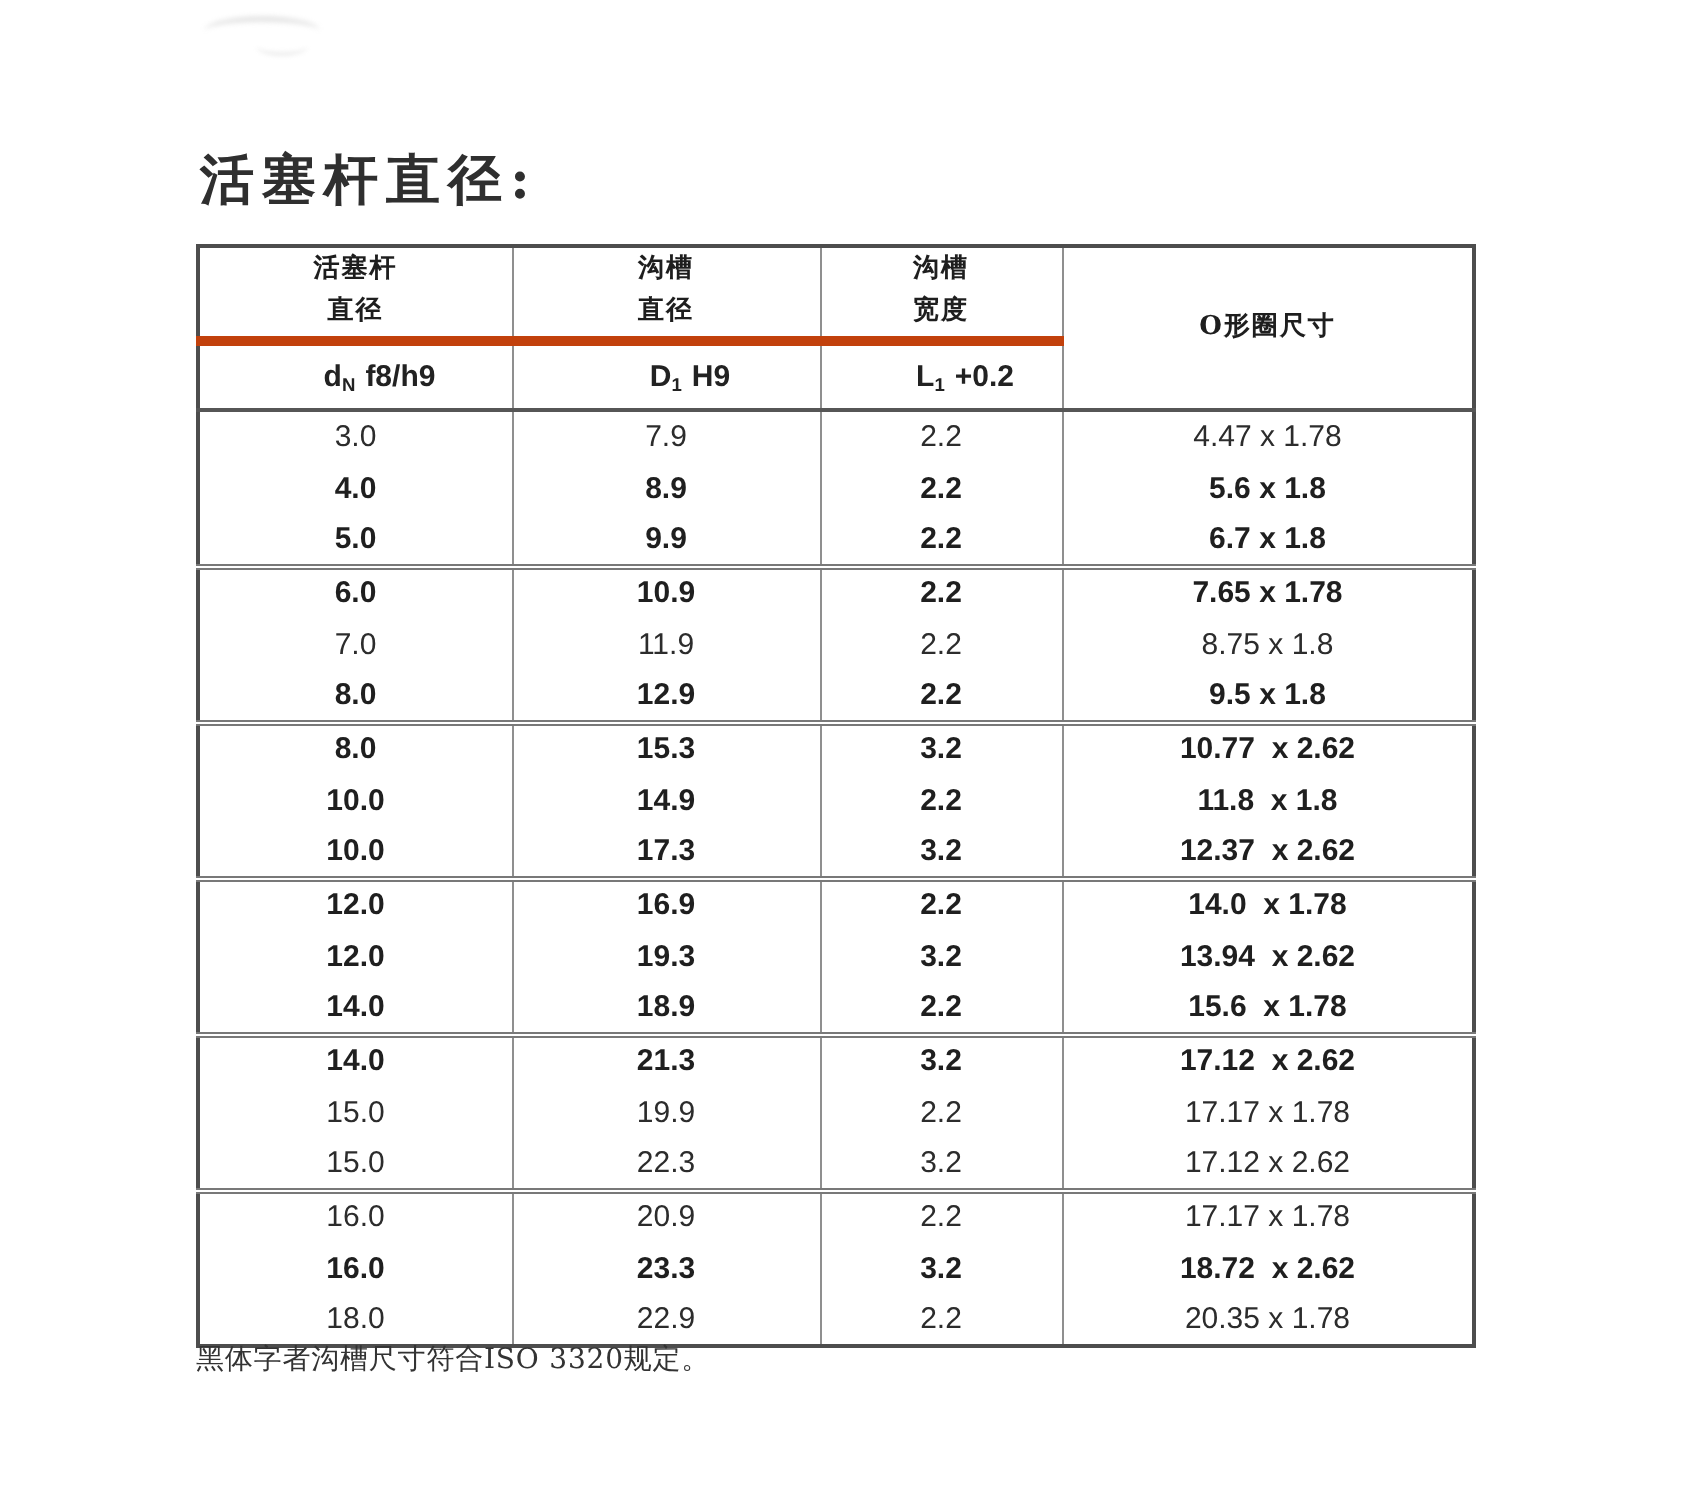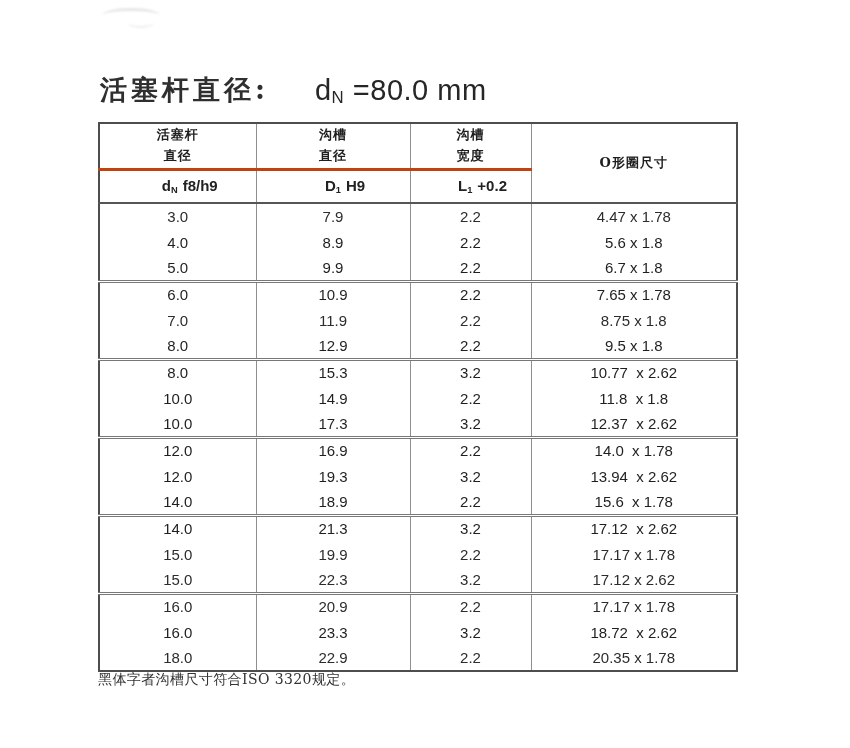--- a/index.html
+++ b/index.html
@@ -40,56 +40,55 @@
   .spec-table col.c2 { width:154px; }
   .spec-table col.c3 { width:121px; }
   .spec-table col.c4 { width:206px; }
 
   .spec-table th, .spec-table td {
     border-left:1px solid #8f8f8f; text-align:center; padding:0;
   }
   .spec-table th:first-child, .spec-table td:first-child { border-left:none; }
 
   thead tr.names th { height:44px; vertical-align:middle; }
-  thead tr.names th.bline { border-bottom:3px solid #c2410c;margin-top:44px; }
+  thead tr.names th.bline { border-bottom:5px solid #c2410c;margin-top:44px; }
   thead tr.syms th { height:31px;padding-left:24px; }
   thead { border-bottom:2px solid #565656; }
 
   .cn-h {
     font-family:"DejaVu Serif",serif; font-weight:700; font-size:13px;
     line-height:1.6; color:#1e1e1e; letter-spacing:1px;
   }
   th.col4 { vertical-align:top; }
   .sym-h { font-size:15px; font-weight:700; color:#222; }
   .sym-h sub { font-size:62%; vertical-align:-0.25em; }
   .sym-h .rest { margin-left:5px; }
 
   tbody tr { height:26px; }
   tbody td { font-size:15px; color:#2c2c2c; white-space:pre; }
-  tbody tr.bold td { font-weight:400; color:#1f1f1f; }
+  tbody tr.bold td { font-weight:700; color:#1f1f1f; }
   tbody + tbody { border-top:3px double #787878; }
 
   .notes { position:absolute; left:98px; top:671px; }
   .notes p {
     margin:0 0 10px 0; font-family:"DejaVu Serif",serif; font-size:14px;
     color:#333; letter-spacing:0.4px; white-space:nowrap;
   }
 </style>
 </head>
 <body>
 
 <div class="page">
 
   <div class="artifact"></div>
   <div class="artifact2"></div>
 
 
   <div class="subtitle">
     <span class="cn">活塞杆直径:</span>
-    <span class="val"><span>d</span><sub>N</sub> <span>=80.0 mm</span></span>
   </div>
 
   <table class="spec-table">
     <colgroup>
       <col class="c1">
         <col class="c2">
         <col class="c3">
         <col class="c4">
     </colgroup>
     <thead>

